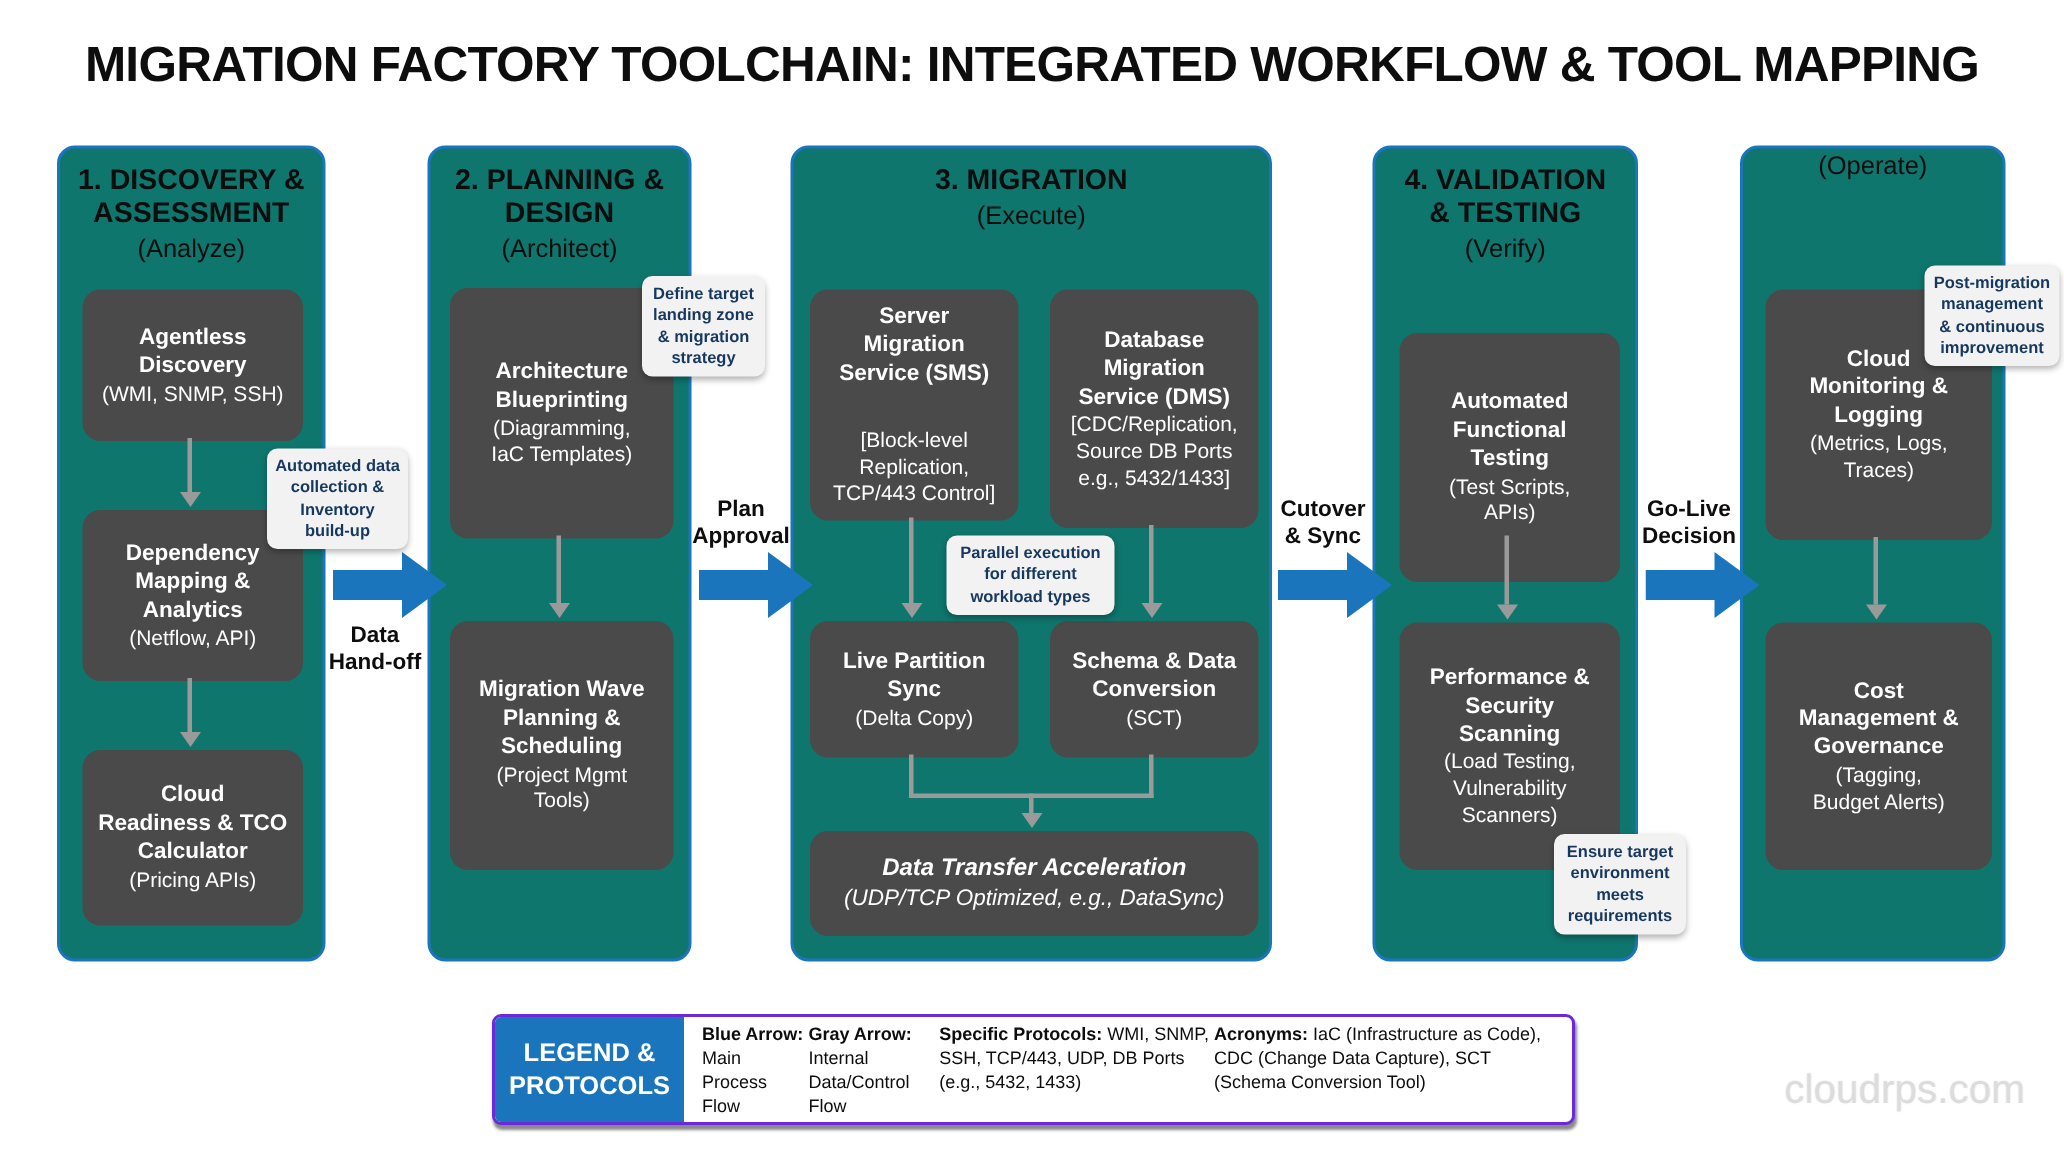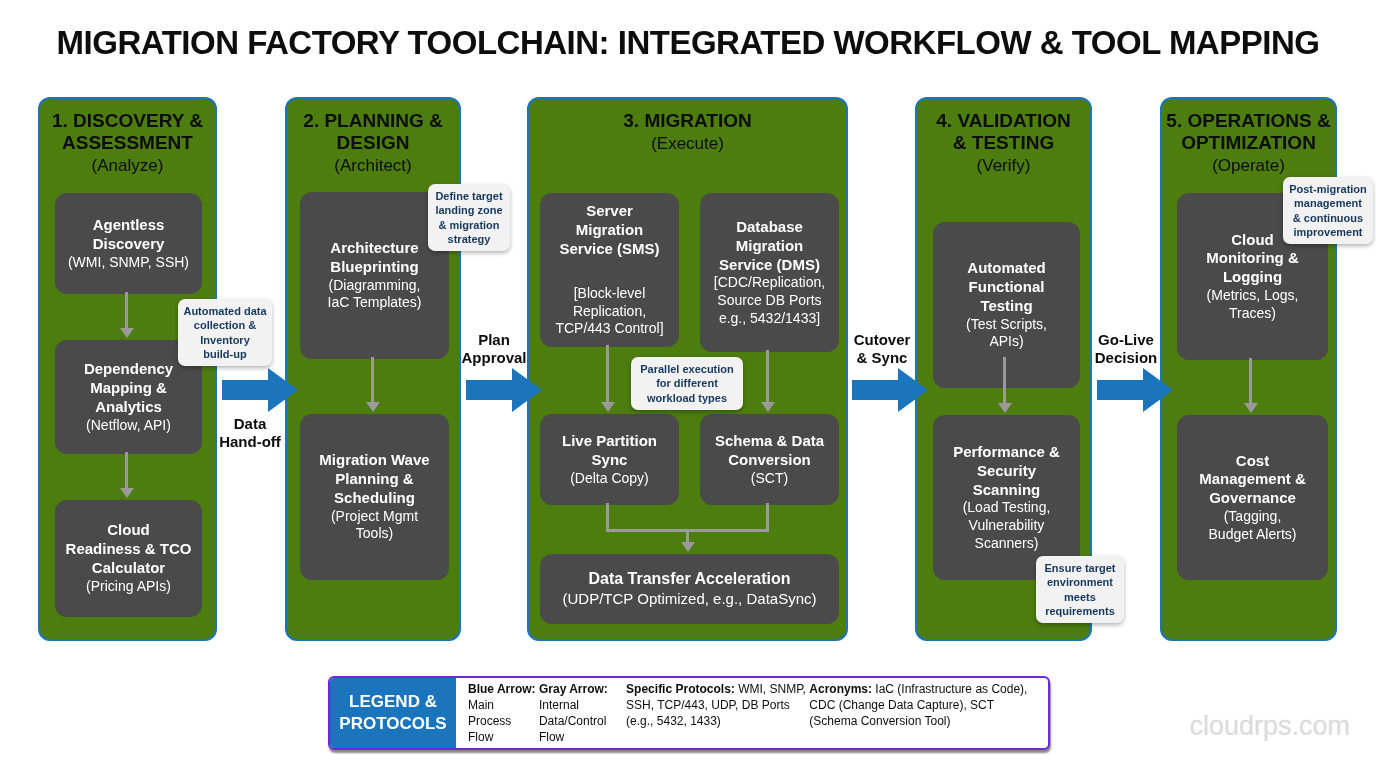--- a/index.html
+++ b/index.html
@@ -1,21 +1,21 @@
 <!DOCTYPE html>
 <html><head>
 <meta charset="utf-8">
 <style>
   html,body{margin:0;padding:0;background:#fff;}
   .canvas{position:relative;width:1376px;height:768px;background:#ffffff;overflow:hidden;
           font-family:"Liberation Sans","DejaVu Sans",sans-serif;}
   .title{position:absolute;top:24px;left:0;width:100%;text-align:center;font-size:33px;
          font-weight:bold;color:#0d0d0d;letter-spacing:-0.5px;margin:0;}
   
-  .panel{position:absolute;top:97px;height:544px;background:#4d7c0f;border:2px solid #1b75bc;
+  .panel{position:absolute;top:97px;height:544px;background:#0f766e;border:2px solid #1b75bc;
          border-radius:12px;box-sizing:border-box;}
   .ph-head{margin-top:11px;text-align:center;font-weight:bold;font-size:19px;line-height:1.16;
            color:#0d0d0d;white-space:pre-line;}
   .ph-sub{text-align:center;font-size:17px;color:#0d0d0d;margin-top:2px;}
   
   .tool{position:absolute;background:#4a4a4a;border-radius:12px;color:#fff;display:flex;
         flex-direction:column;align-items:center;justify-content:center;text-align:center;
         padding:4px;box-sizing:border-box;}
   .tool-title{font-weight:bold;font-size:15px;line-height:1.26;white-space:pre-line;}
   .tool-detail{font-size:14px;line-height:1.26;white-space:pre-line;}
@@ -119,21 +119,21 @@
     <div class="tool" style="left:11px;top:315px;width:139px;height:91px;justify-content:center;">
       <div class="tool-title">Live Partition
 Sync</div>
       <div class="tool-detail">(Delta Copy)</div>
     </div>
     <div class="tool" style="left:171px;top:315px;width:139px;height:91px;">
       <div class="tool-title">Schema &amp; Data
 Conversion</div>
       <div class="tool-detail">(SCT)</div>
     </div>
-    <div class="tool tool-wide" style="left:11px;top:455px;width:299px;height:70px;">
+    <div class="tool tool-wide" style="left:11px;top:455px;width:299px;height:70px;font-style:italic;">
       <div class="tool-title">Data Transfer Acceleration</div>
       <div class="tool-detail">(UDP/TCP Optimized, e.g., DataSync)</div>
     </div>
   </section>
 
   <section class="panel" style="left:915px;width:177px;">
     <div class="ph-head">4. VALIDATION
 &amp; TESTING</div>
     <div class="ph-sub">(Verify)</div>
     <div class="tool" style="left:16px;top:94px;width:147px;height:166px;margin-top:29px;">
@@ -147,22 +147,20 @@
       <div class="tool-title">Performance &amp;
 Security
 Scanning</div>
       <div class="tool-detail">(Load Testing,
 Vulnerability
 Scanners)</div>
     </div>
   </section>
 
   <section class="panel" style="left:1160px;width:177px;">
-    <div class="ph-head">5. OPERATIONS &amp;
-OPTIMIZATION</div>
     <div class="ph-sub">(Operate)</div>
     <div class="tool" style="left:15px;top:94px;width:151px;height:167px;">
       <div class="tool-title">Cloud
 Monitoring &amp;
 Logging</div>
       <div class="tool-detail">(Metrics, Logs,
 Traces)</div>
     </div>
     <div class="tool" style="left:15px;top:316px;width:151px;height:165px;">
       <div class="tool-title">Cost

